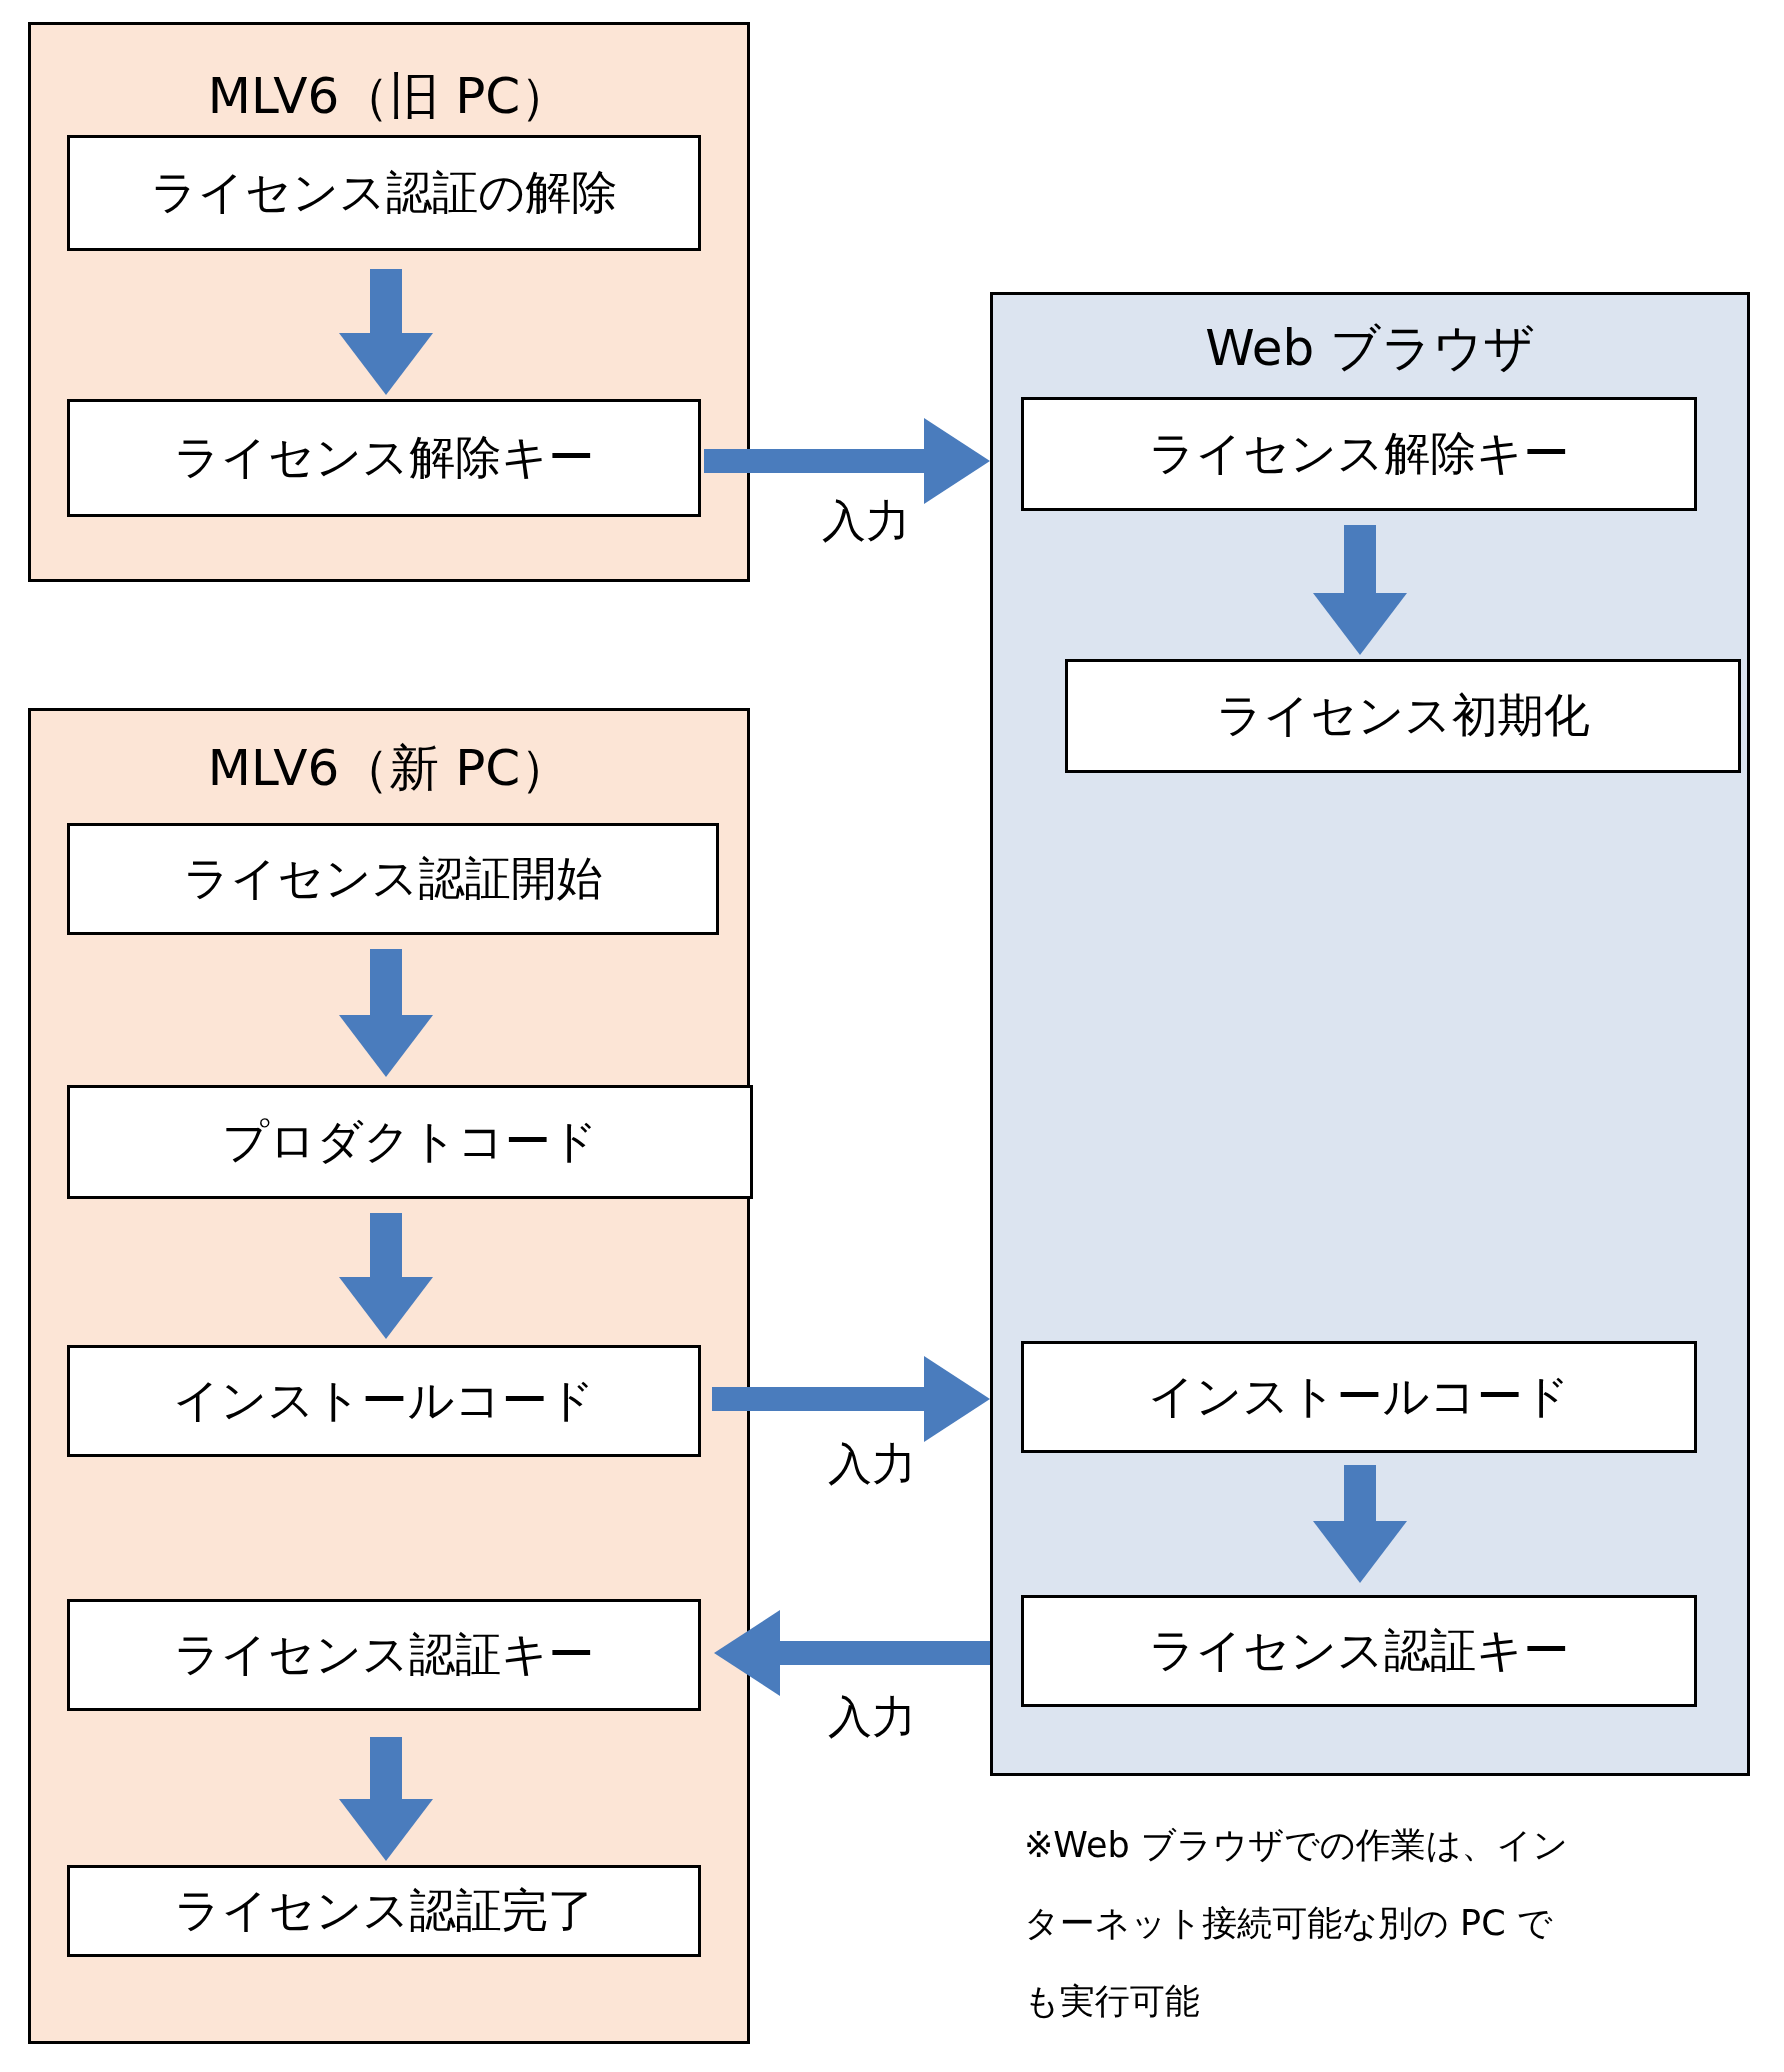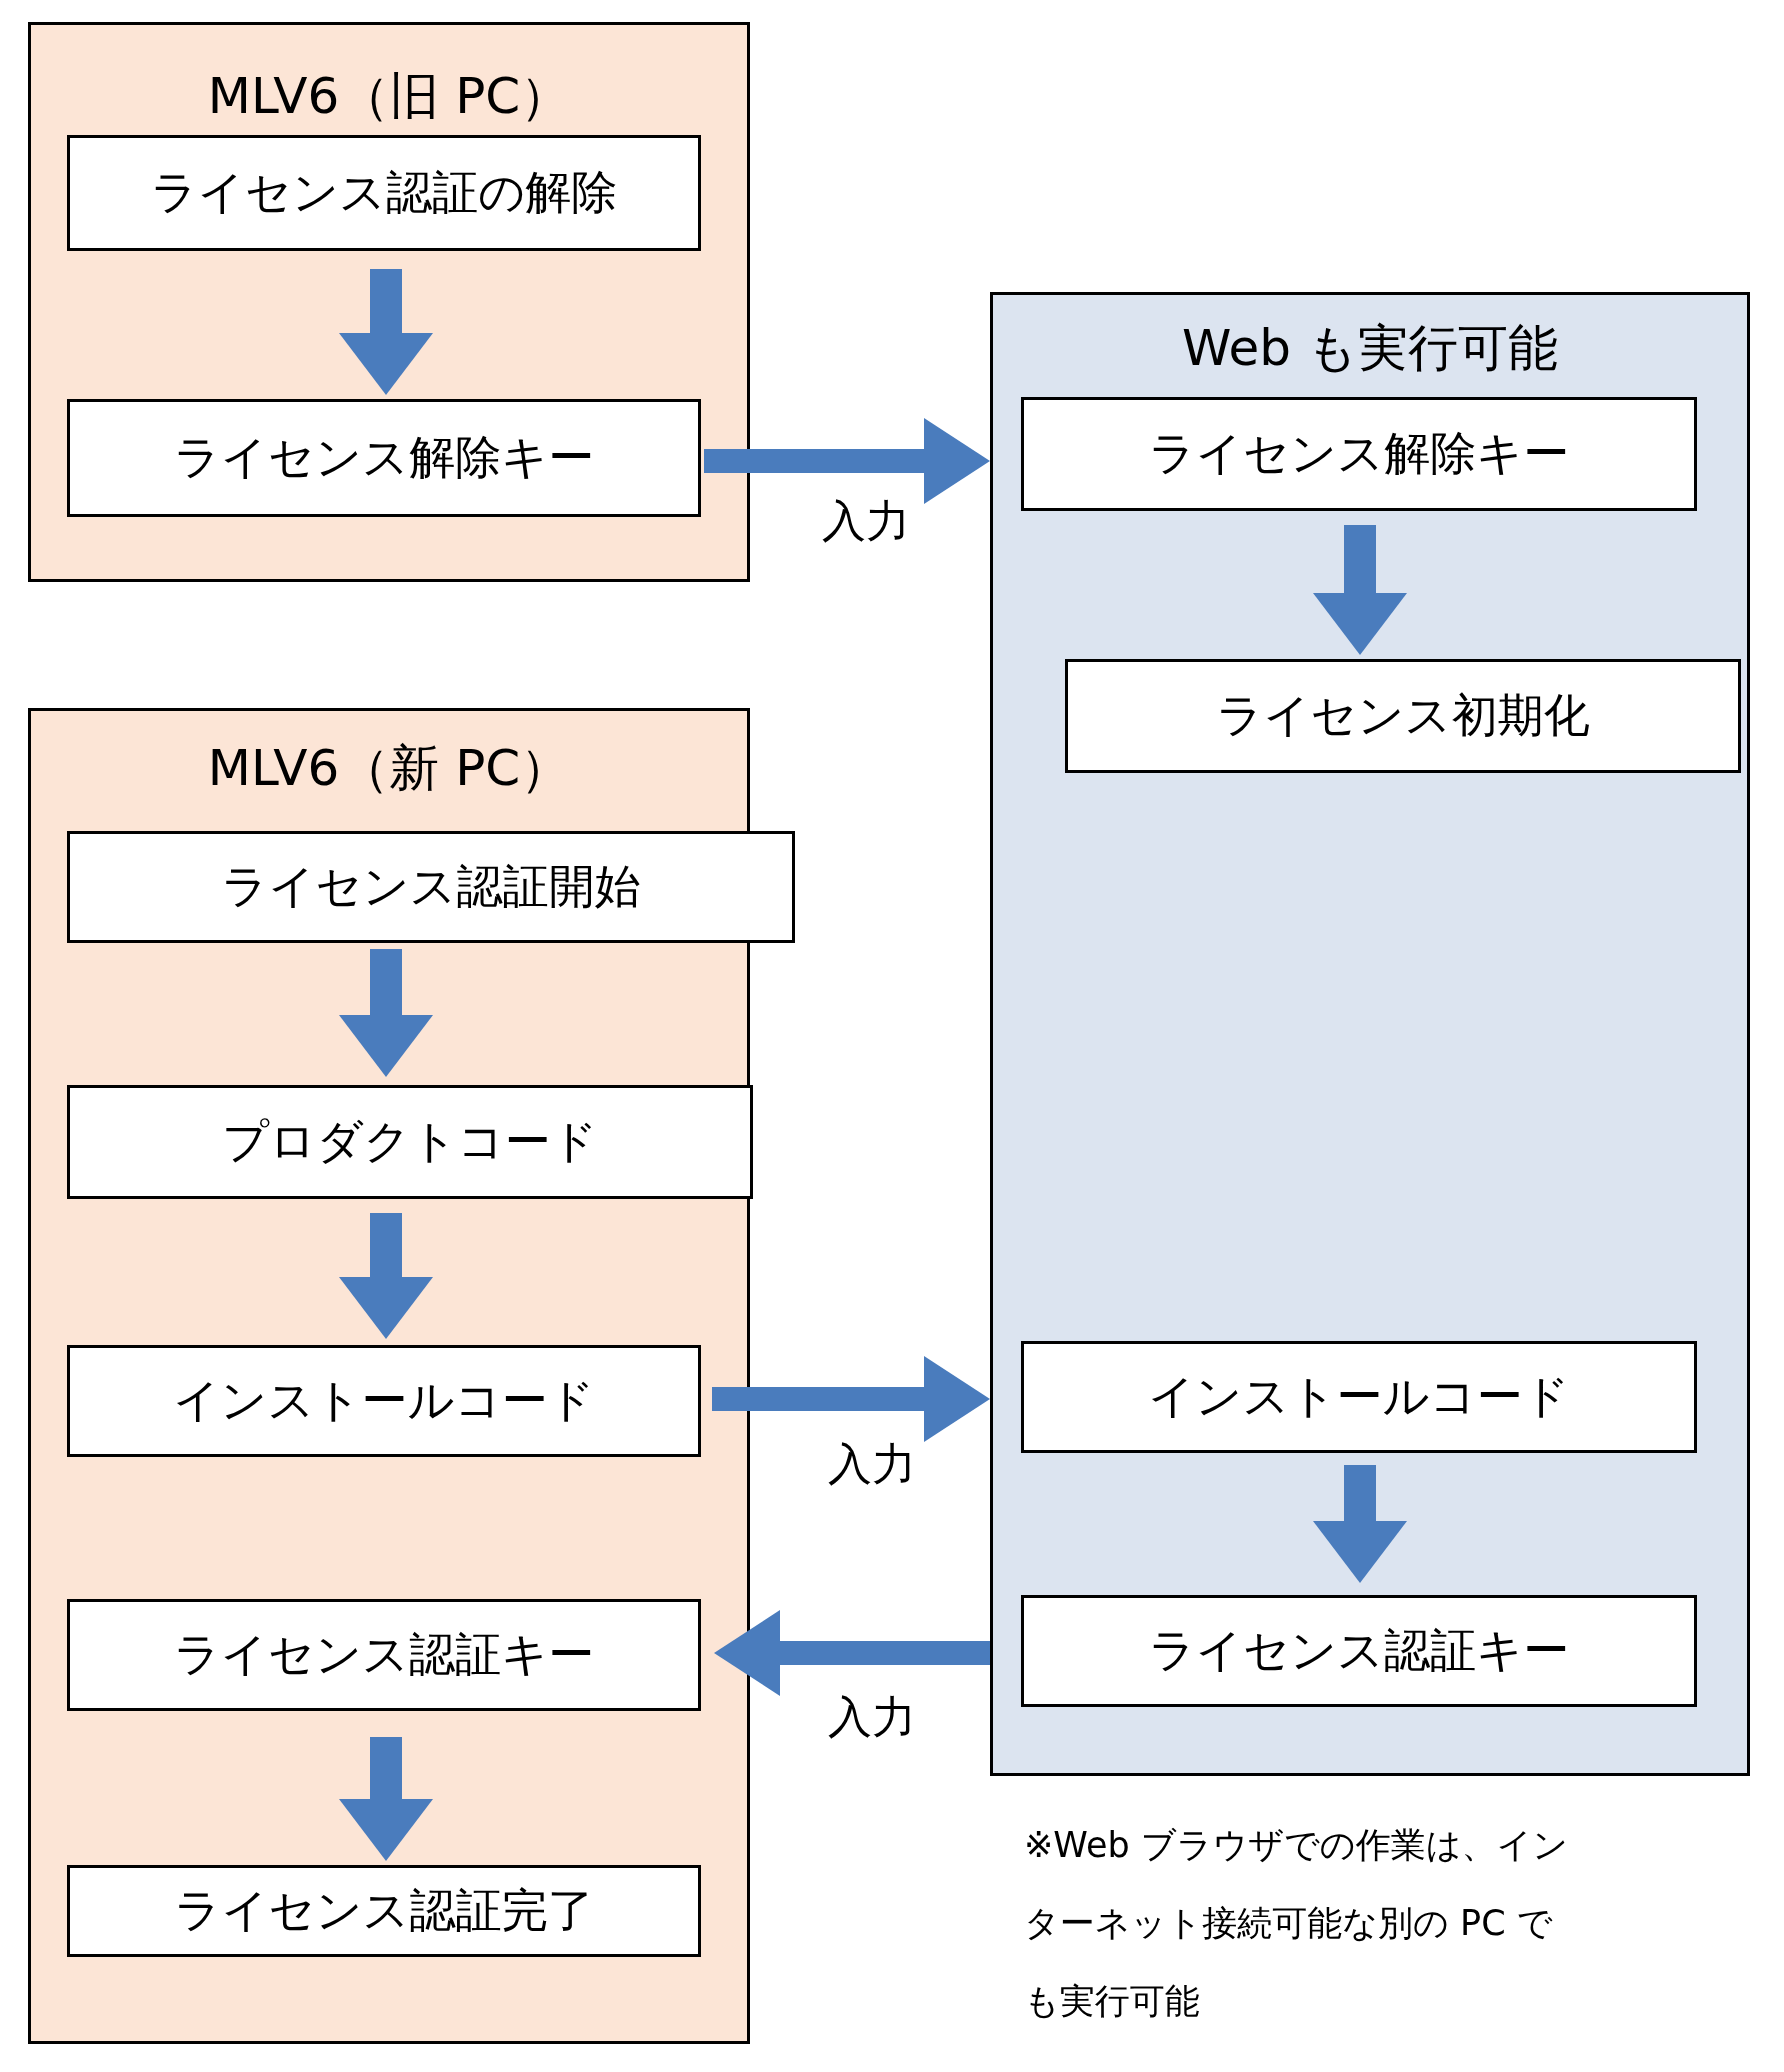--- a/index.html
+++ b/index.html
@@ -93,21 +93,21 @@
 
     <div class="v-arrow" style="left:308px; top:244px; height:126px;">
       <div class="shaft"></div>
       <div class="head"></div>
     </div>
 
     <div class="node" style="left:36px; top:374px; width:634px; height:118px;">ライセンス解除キー</div>
   </section>
 
   <section class="panel blue" style="left:990px; top:292px; width:760px; height:1484px;">
-    <div class="panel-title" style="top:22px;">Web も実行可能</div>
+    <div class="panel-title" style="top:22px;">Web ブラウザ</div>
 
     <div class="node" style="left:28px; top:102px; width:676px; height:114px;">ライセンス解除キー</div>
 
     <div class="v-arrow" style="left:320px; top:230px; height:130px;">
       <div class="shaft"></div>
       <div class="head"></div>
     </div>
 
     <div class="node" style="left:28px; top:364px; width:676px; height:114px;margin-left:44px;">ライセンス初期化</div>
 
@@ -117,21 +117,21 @@
       <div class="shaft"></div>
       <div class="head"></div>
     </div>
 
     <div class="node" style="left:28px; top:1300px; width:676px; height:112px;">ライセンス認証キー</div>
   </section>
 
   <section class="panel orange" style="left:28px; top:708px; width:722px; height:1336px;">
     <div class="panel-title" style="top:26px;">MLV6（新 PC）</div>
 
-    <div class="node" style="left:36px; top:112px; width:728px; height:112px;margin-top:8px;">ライセンス認証開始</div>
+    <div class="node" style="left:36px; top:112px; width:652px; height:112px;">ライセンス認証開始</div>
 
     <div class="v-arrow" style="left:308px; top:238px; height:128px;">
       <div class="shaft"></div>
       <div class="head"></div>
     </div>
 
     <div class="node" style="left:36px; top:374px; width:686px; height:114px;">プロダクトコード</div>
 
     <div class="v-arrow" style="left:308px; top:502px; height:126px;">
       <div class="shaft"></div>

